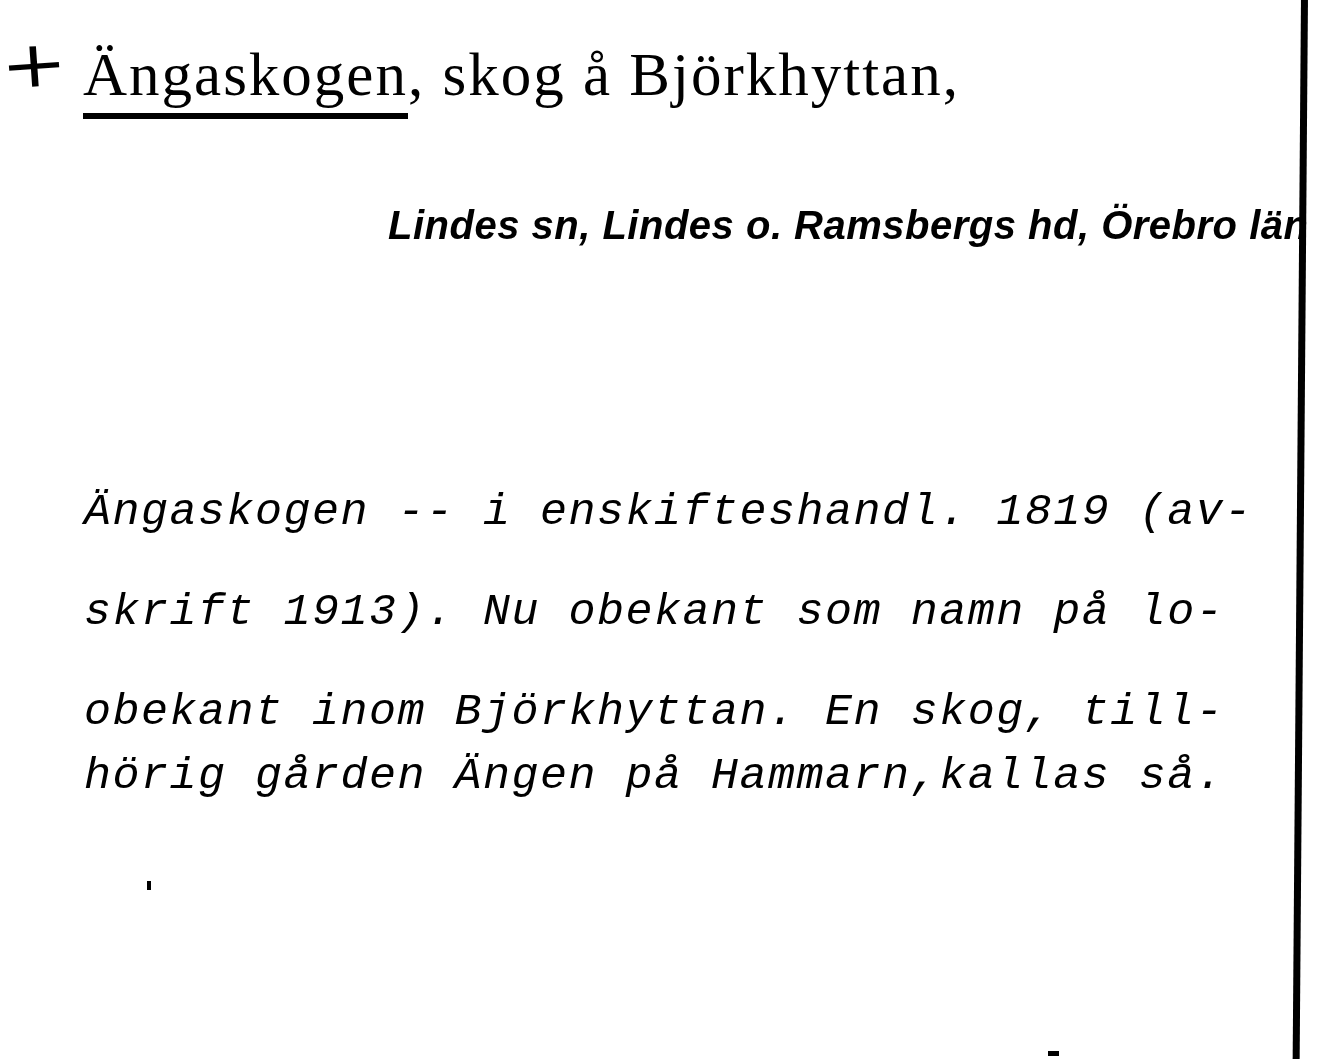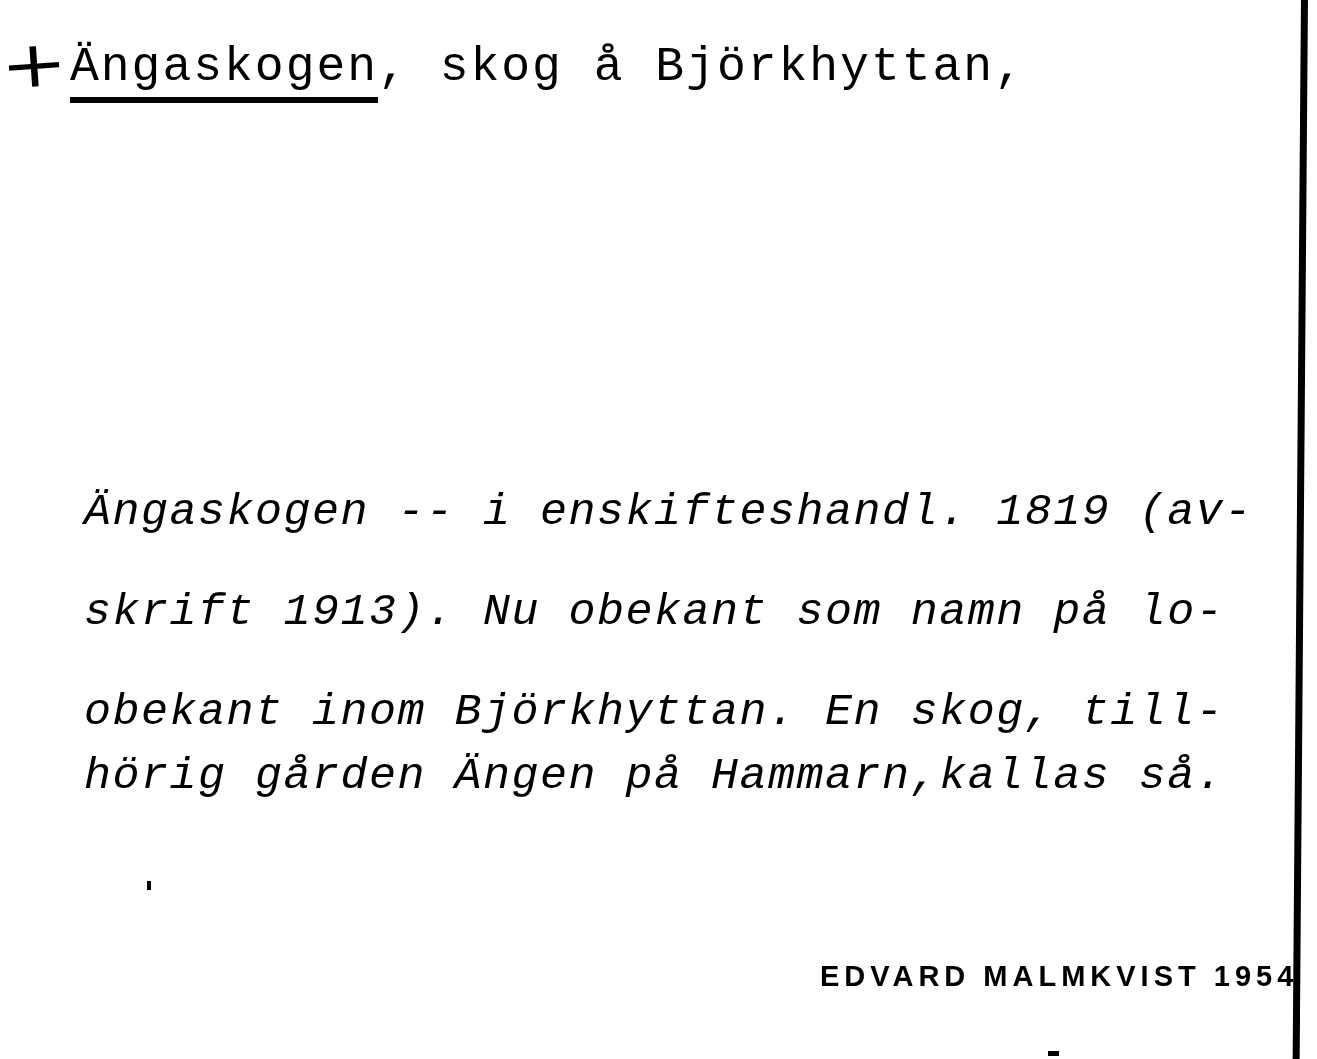--- a/index.html
+++ b/index.html
@@ -25,24 +25,24 @@
     font-family: "DejaVu Sans", sans-serif;
     font-size: 64px;
     font-weight: 400;
     transform: rotate(-4deg) scaleX(1.25);
     transform-origin: left top;
   }
 
   
   .headline {
     position: absolute;
-    left: 70px;
+    left: 83px;
     top: 40px;
-    font-family: Liberation Mono, monospace;
-    font-size: 48px;
+    font-family: Liberation Serif, serif;
+    font-size: 61px;
     letter-spacing: 2px;
     white-space: nowrap;
   }
   .headword {
     display: inline-block;
     border-bottom: 6px solid #000000;
     padding-bottom: 3px;
   }
 
   
@@ -124,28 +124,28 @@
 <body>
 
 <div class="card">
 
   <span class="plus-mark">+</span>
 
   <div class="headline">
     <span class="headword">Ängaskogen</span><span>, skog å Björkhyttan,</span>
   </div>
 
+  <div class="stamp">Lindes sn, Lindes o. Ramsbergs hd, Örebro län</div>
 
   <div class="body-text">
     <div class="body-line">Ängaskogen -- i enskifteshandl. 1819 (av-</div>
     <div class="body-line">skrift 1913). Nu obekant som namn på lo-</div>
     <div class="body-line">obekant inom Björkhyttan. En skog, till-</div>
     <div class="body-line">hörig gården Ängen på Hammarn,kallas så.</div>
   </div>
 
-  <div class="signature">EDVARD MALMKVIST 1954</div>
 
   <div class="edge-line"></div>
 
   <div class="speck-1"></div>
   <div class="speck-2"></div>
 
 </div>
 
 </body></html>

